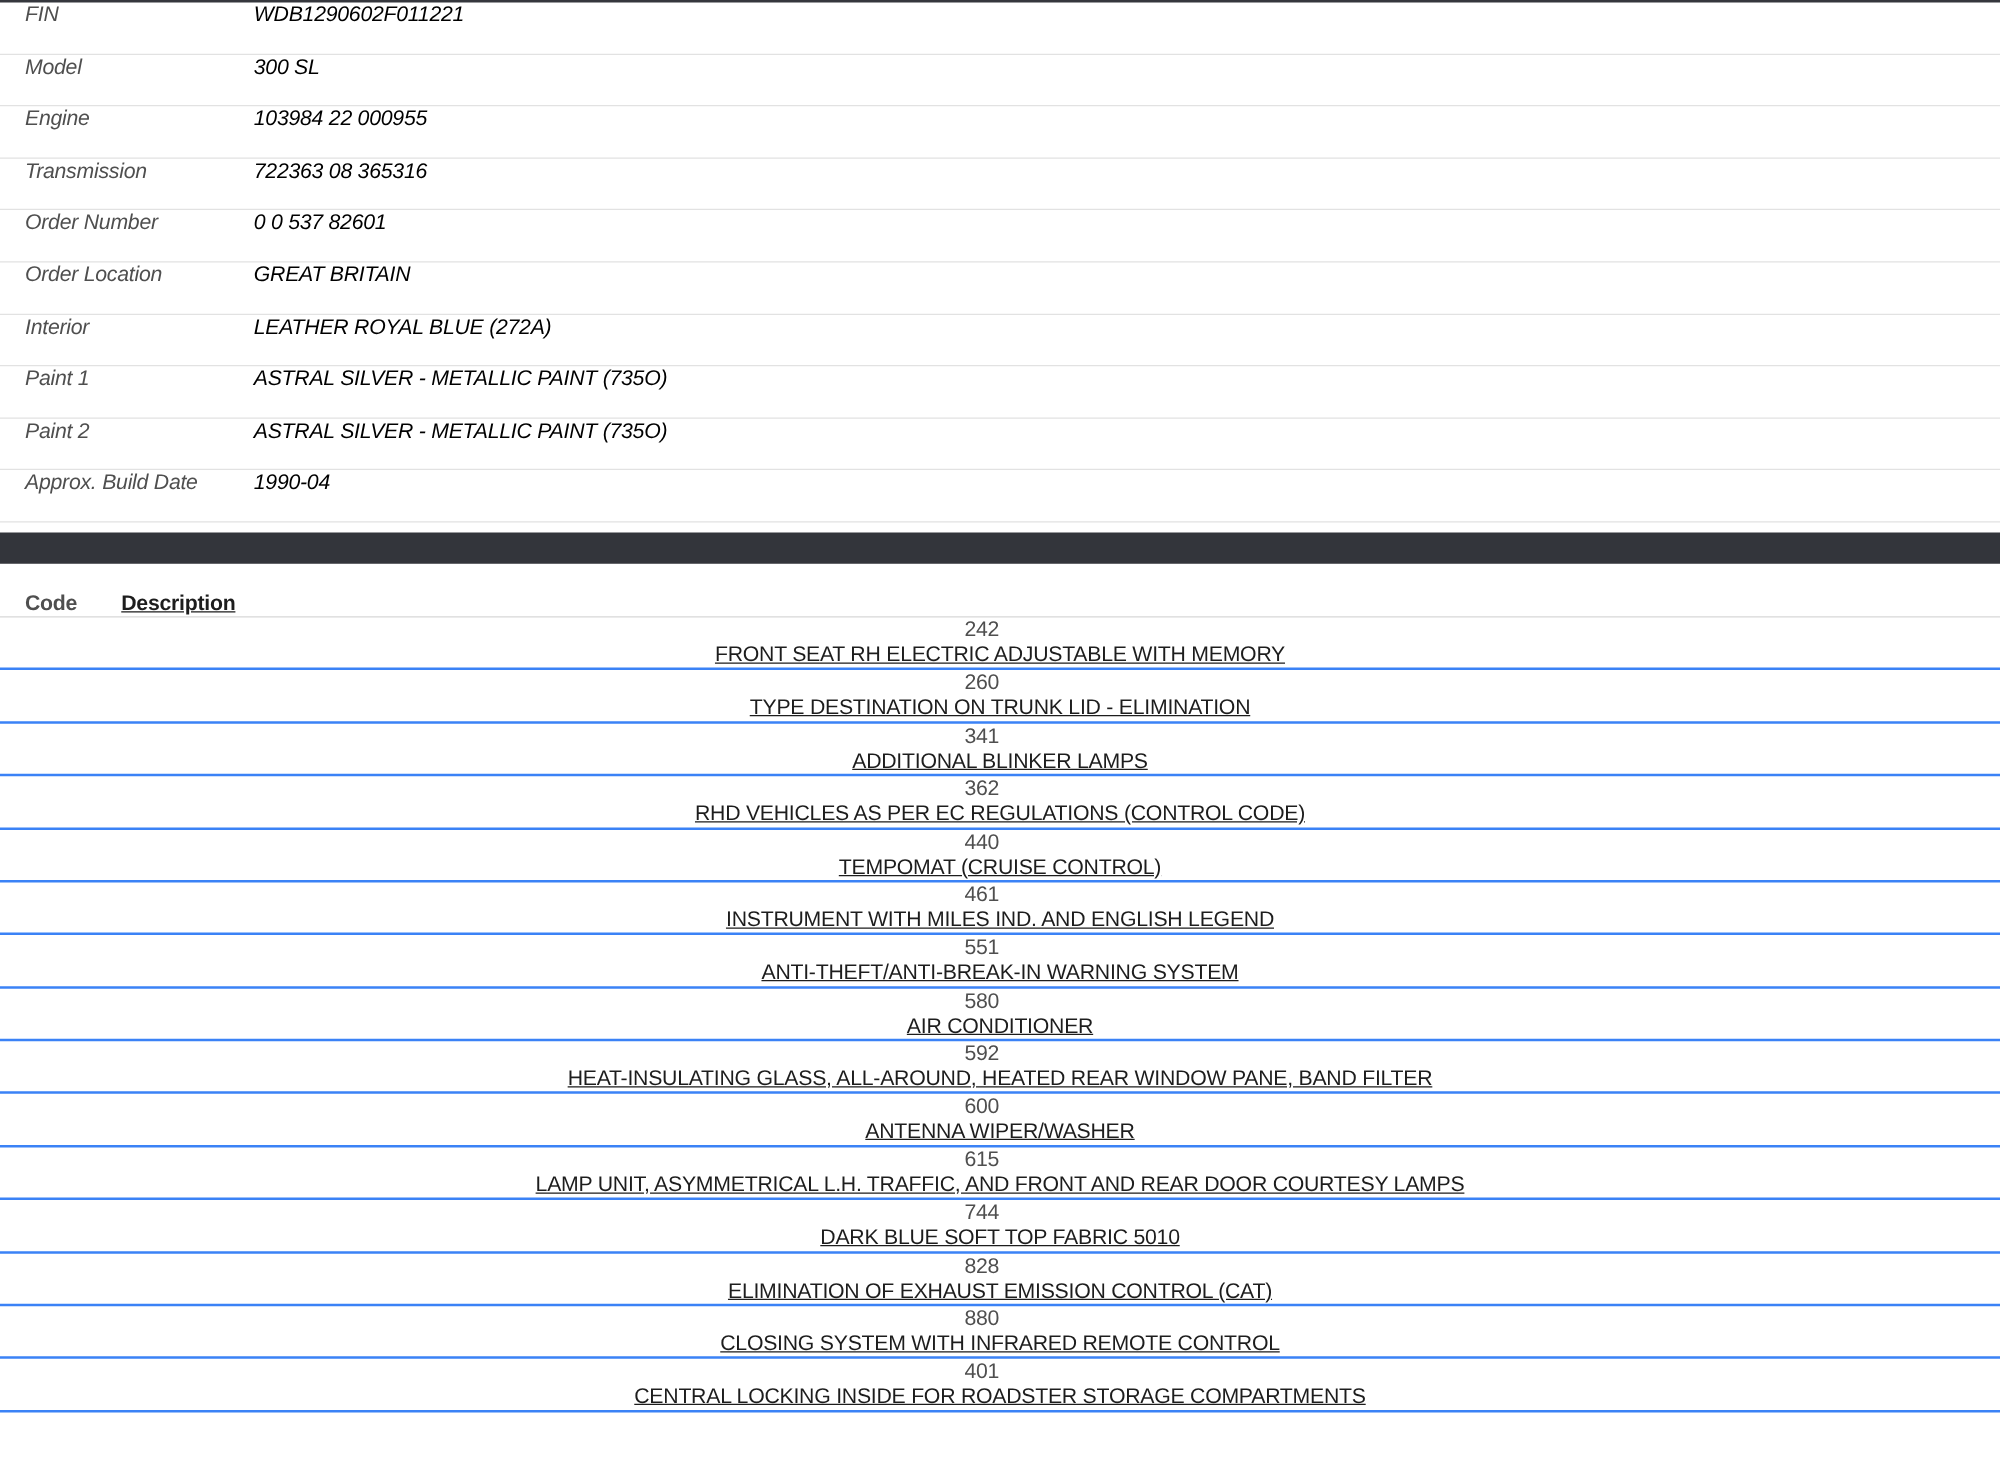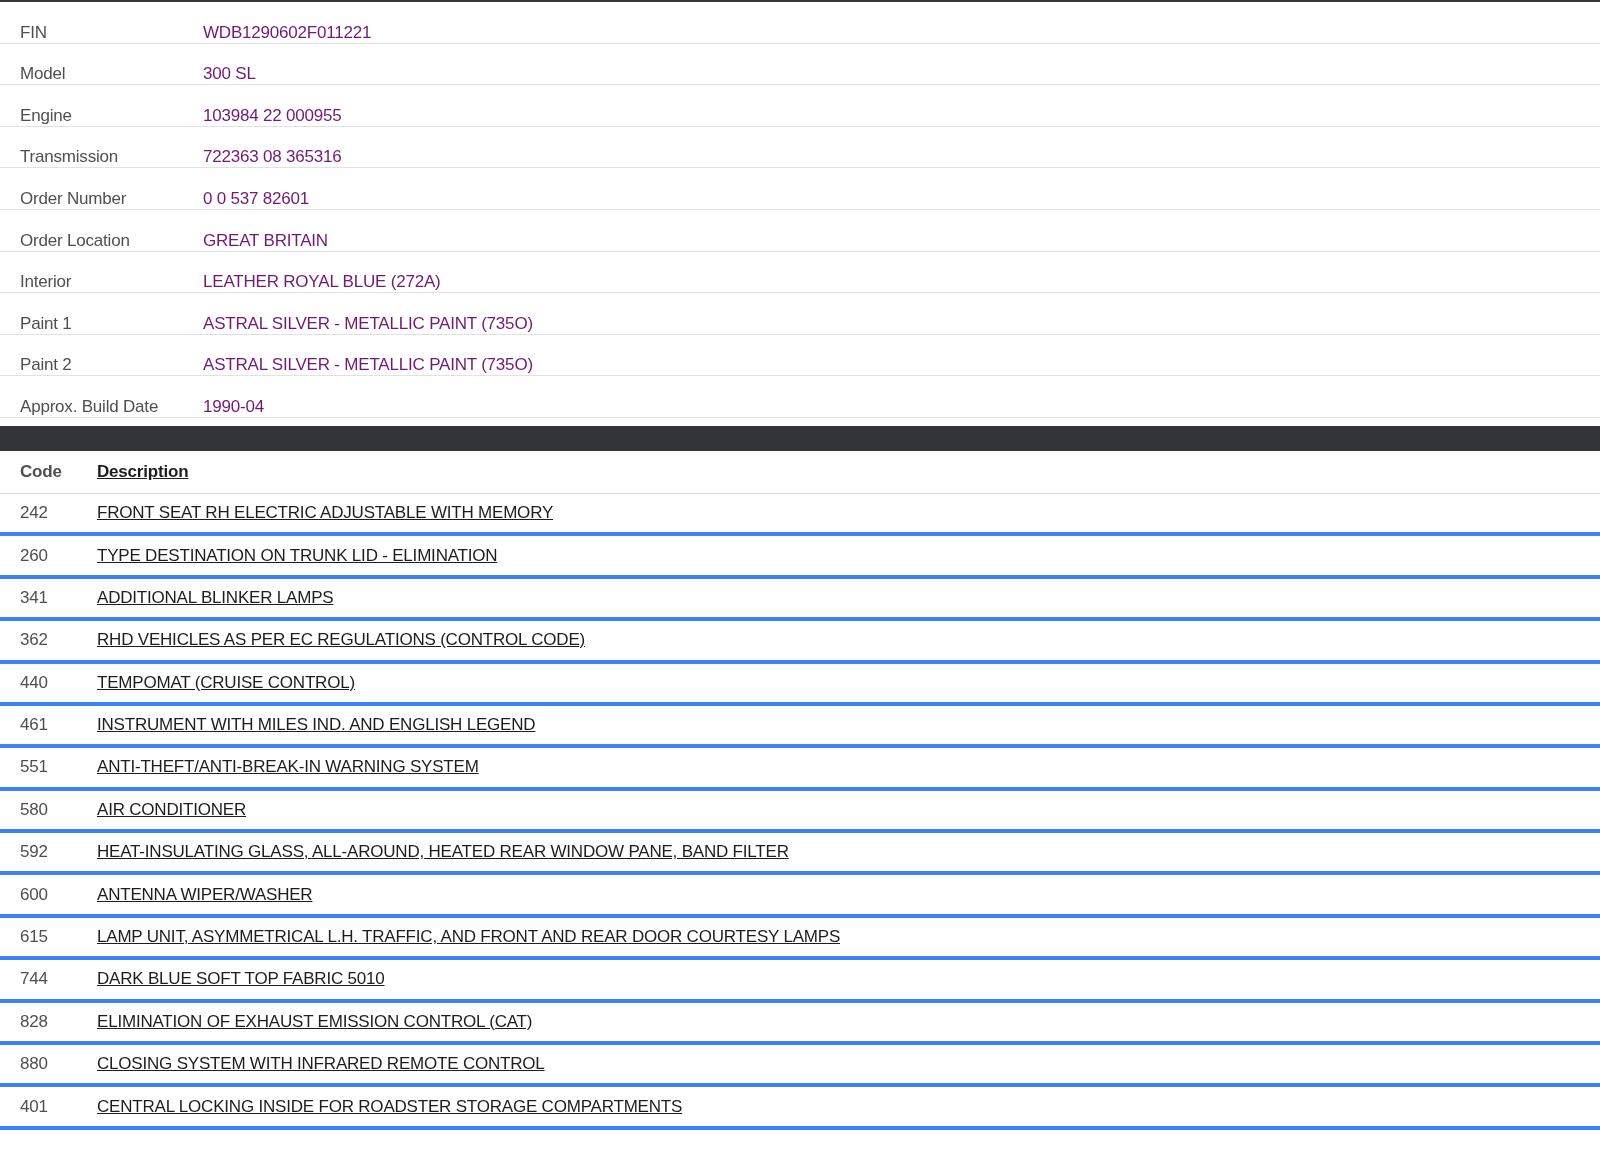--- a/index.html
+++ b/index.html
@@ -13,53 +13,55 @@
     overflow: hidden;
   }
   .top-border { height: 2px; background: #35373d; width: 100%; }
 
   
   .spec-table { width: 100%; }
   .spec-row {
     height: 41.6px;
     box-sizing: border-box;
     display: flex;
-    align-items: flex-end;
+    align-items: flex-start;
     border-bottom: 1px solid #e2e2e2;
+    font-style: italic;
   }
   .spec-label {
     box-sizing: border-box;
     width: 203px;
     padding-left: 20px;
     color: #4f4f4f;
     font-weight: 500;
     flex: none;
   }
-  .spec-value { color: #701a75; }
+  .spec-value { color: #000000; }
 
   .gap { height: 8px; }
   .divider-bar { height: 25px; background: #33353b; width: 100%; }
 
   
   .codes-table { width: 100%; }
   .codes-header {
     height: 43px;
     box-sizing: border-box;
     display: flex;
-    align-items: center;
+    align-items: flex-end;
     border-bottom: 1px solid #d8d8d8;
     color: #3d3d3d;
     font-weight: 700;
   }
   .code-row {
     height: 42.4px;
     box-sizing: border-box;
     display: flex;
     align-items: center;
-    border-bottom: 4px solid #3b82f6;
+    border-bottom: 2px solid #3b82f6;
+    flex-direction: column;
   }
   .code-cell {
     box-sizing: border-box;
     width: 97px;
     padding-left: 20px;
     color: #4f4f4f;
     flex: none;
   }
   .desc-cell { color: #1d1d1d; text-decoration: underline; }
 </style>

